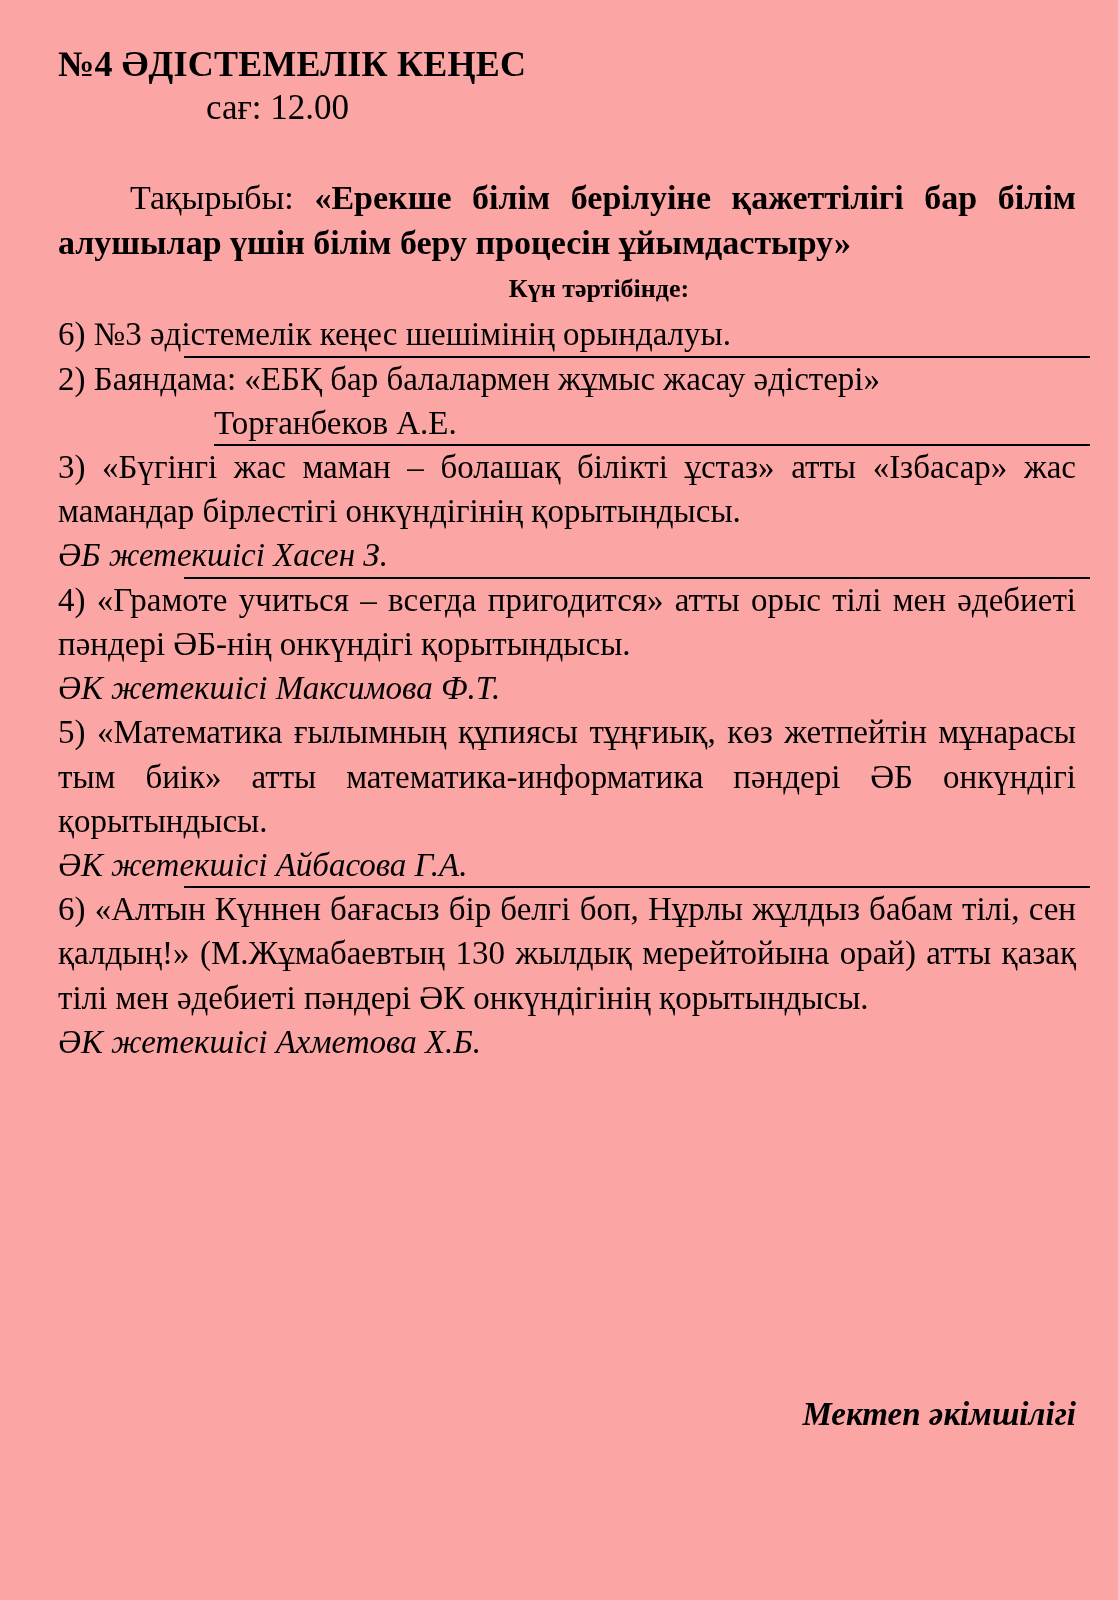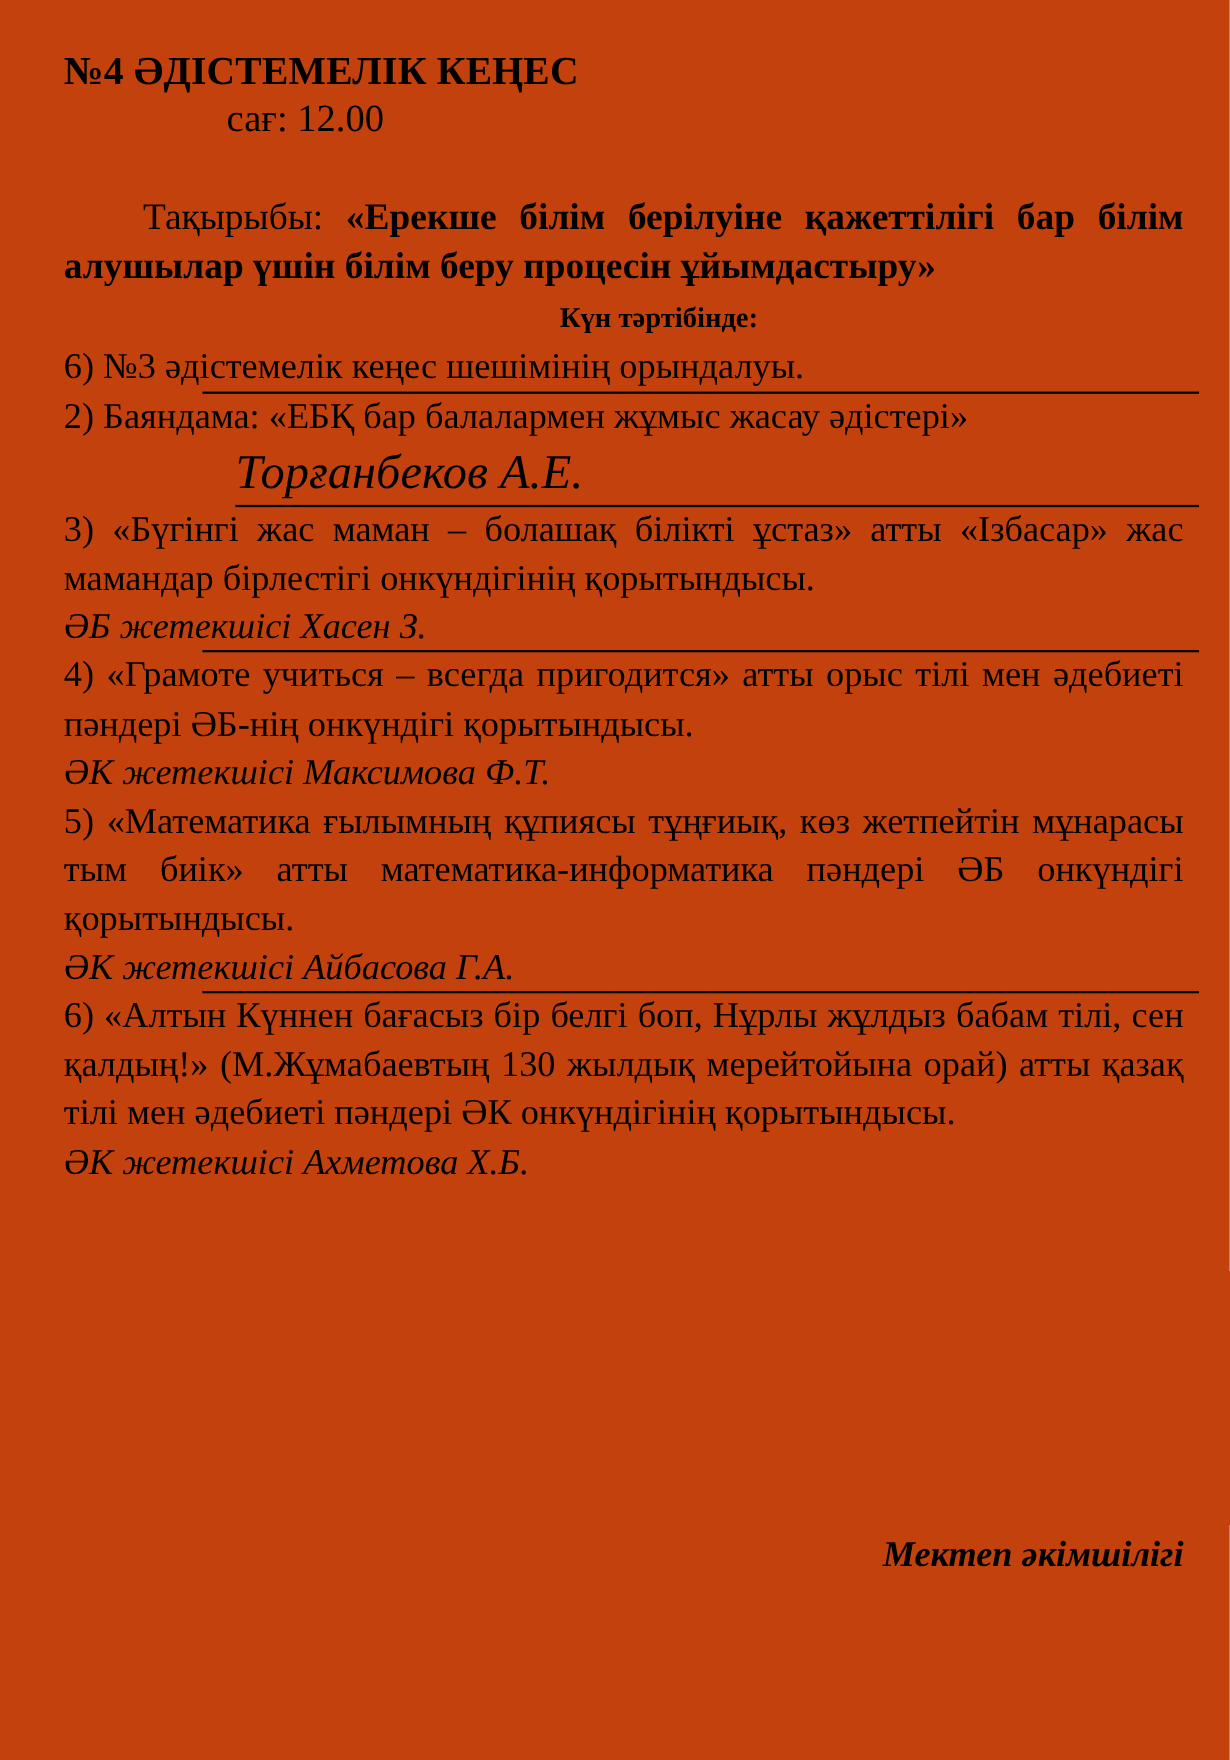--- a/index.html
+++ b/index.html
@@ -5,21 +5,21 @@
 <style>
   html, body {
     margin: 0;
     padding: 0;
     background: #ffffff;
   }
   .page {
     position: relative;
     width: 1118px;
     height: 1600px;
-    background: #c2410c;
+    background: #fca5a5;
     overflow: hidden;
     font-family: "Liberation Serif", "DejaVu Serif", serif;
     color: #000000;
   }
   .content {
     position: absolute;
     left: 58px;
     top: 44px;
     width: 1018px;
   }
@@ -91,22 +91,21 @@
     justify-content: space-between;
     font-style: italic;
     font-size: 33px;
     line-height: 1.34;
     margin: 0;
     padding-left: 156px;
   }
   .sig-left  { white-space: nowrap; }
   .sig-right { white-space: nowrap; }
   .sig-indent {
-    font-style: italic;
-    font-size: 44px;
+    font-size: 33px;
     line-height: 1.34;
     margin: 0;
     padding-left: 156px;
     white-space: nowrap;
   }
 
   
   .divider {
     position: relative;
     height: 0;

